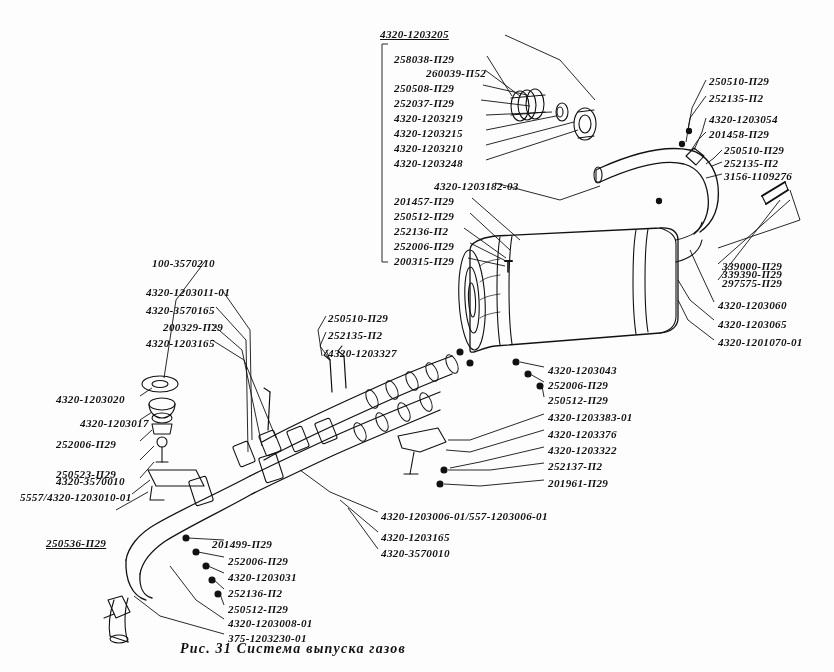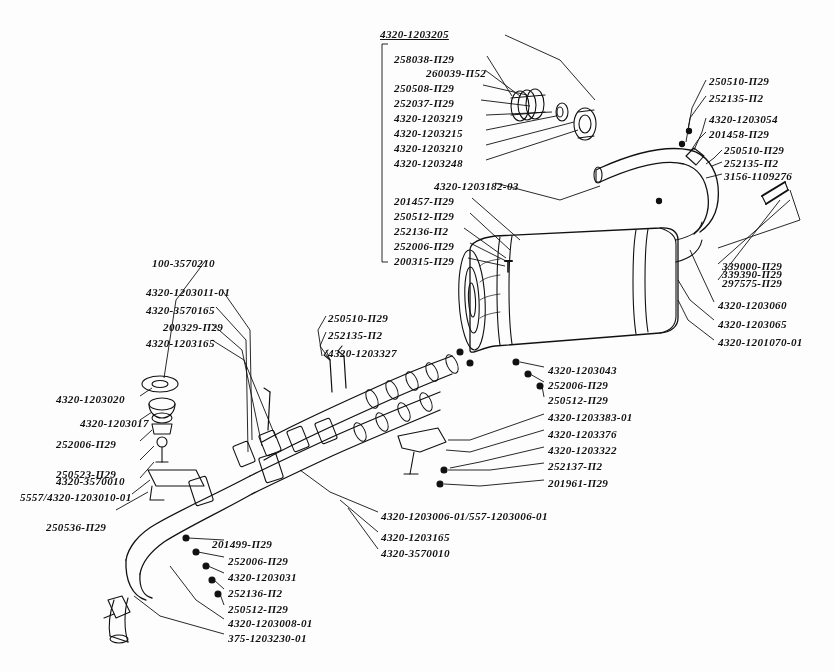--- a/index.html
+++ b/index.html
@@ -324,34 +324,35 @@
       <div class="lbl" style="left: 146px; top: 337px;">4320-1203165</div>
       <div class="lbl" style="left: 328px; top: 312px;">250510-П29</div>
       <div class="lbl" style="left: 328px; top: 329px;">252135-П2</div>
       <div class="lbl" style="left: 328px; top: 347px;">4320-1203327</div>
       <div class="lbl" style="left: 56px; top: 393px;">4320-1203020</div>
       <div class="lbl" style="left: 56px; top: 417px; margin-left: 24px;">4320-1203017</div>
       <div class="lbl" style="left: 56px; top: 438px;">252006-П29</div>
       <div class="lbl" style="left: 56px; top: 468px;">250523-П29</div>
       <div class="lbl" style="left: 56px; top: 475px;">4320-3570010</div>
       <div class="lbl" style="left: 20px; top: 491px;">5557/4320-1203010-01</div>
-      <div class="lbl" style="left: 46px; top: 521px;">250536-П29</div>
+      <div class="lbl" style="left: 46px; top: 537px; text-decoration: underline;">250536-П29</div>
       <div class="lbl" style="left: 212px; top: 538px;">201499-П29</div>
       <div class="lbl" style="left: 228px; top: 555px;">252006-П29</div>
       <div class="lbl" style="left: 228px; top: 571px;">4320-1203031</div>
       <div class="lbl" style="left: 228px; top: 587px;">252136-П2</div>
       <div class="lbl" style="left: 228px; top: 603px;">250512-П29</div>
       <div class="lbl" style="left: 228px; top: 617px;">4320-1203008-01</div>
       <div class="lbl" style="left: 228px; top: 632px;">375-1203230-01</div>
       <div class="lbl" style="left: 381px; top: 510px;">4320-1203006-01/557-1203006-01</div>
       <div class="lbl" style="left: 381px; top: 531px;">4320-1203165</div>
       <div class="lbl" style="left: 381px; top: 547px;">4320-3570010</div>
       <div class="lbl" style="left: 548px; top: 364px;">4320-1203043</div>
       <div class="lbl" style="left: 548px; top: 379px;">252006-П29</div>
       <div class="lbl" style="left: 548px; top: 394px;">250512-П29</div>
       <div class="lbl" style="left: 548px; top: 411px;">4320-1203383-01</div>
       <div class="lbl" style="left: 548px; top: 428px;">4320-1203376</div>
       <div class="lbl" style="left: 548px; top: 444px;">4320-1203322</div>
       <div class="lbl" style="left: 548px; top: 460px;">252137-П2</div>
       <div class="lbl" style="left: 548px; top: 477px;">201961-П29</div>
     </div>
 
+  <div class="caption">Рис. 31   Система  выпуска  газов</div>
 </div>
 
 </body></html>

